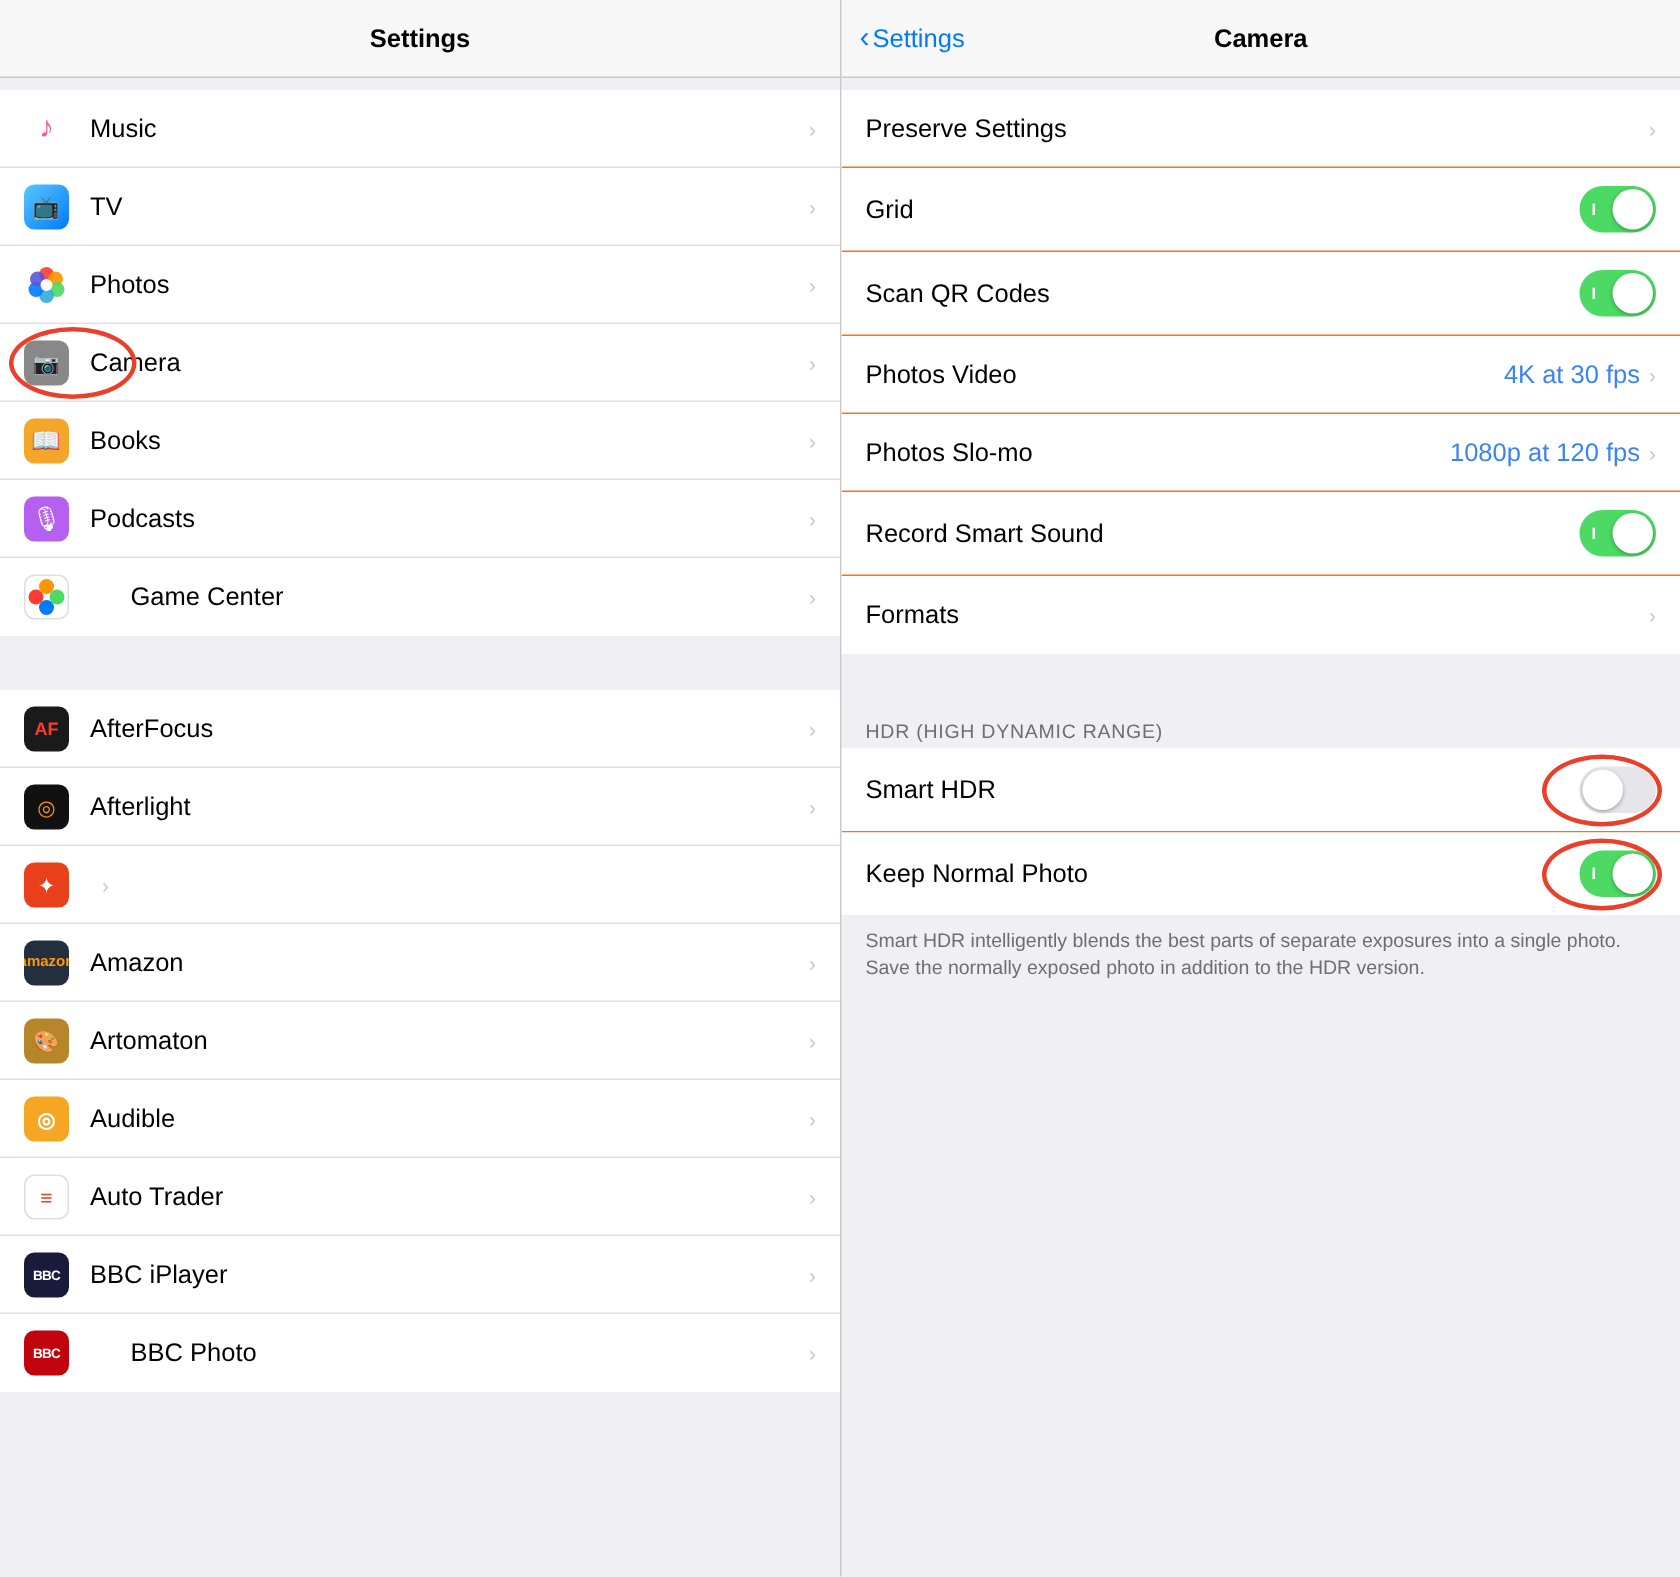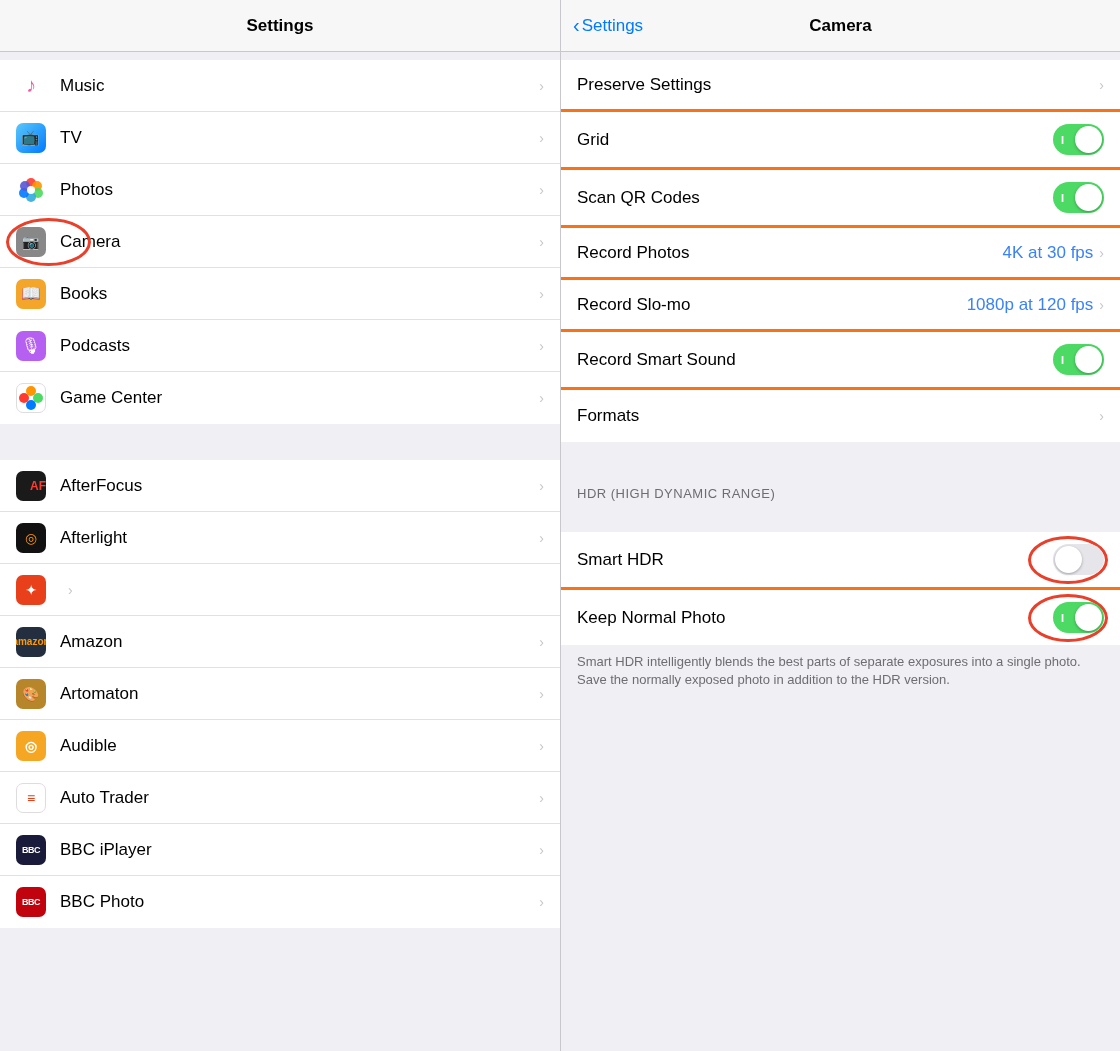--- a/index.html
+++ b/index.html
@@ -46,20 +46,21 @@
       padding: 10px 16px;
       border-bottom: 1px solid #e0e0e5;
       background: #fff;
       cursor: pointer;
       min-height: 52px;
       position: relative;
     }
 
     .settings-list .item:last-child {
       border-bottom: none;
+      gap: 27px;
     }
 
     .item-icon {
       width: 30px;
       height: 30px;
       border-radius: 7px;
       margin-right: 14px;
       flex-shrink: 0;
       display: flex;
       align-items: center;
@@ -150,21 +151,21 @@
 
     .right-section {
       background: #fff;
       margin-bottom: 0;
     }
 
     .right-item {
       display: flex;
       align-items: center;
       padding: 12px 16px;
-      border-bottom: 3px solid #f97316;
+      border-bottom: 1px solid #f97316;
       background: #fff;
       min-height: 52px;
       cursor: pointer;
     }
 
     .right-item:last-child {
       border-bottom: none;
     }
 
     .right-item-label {
@@ -250,21 +251,20 @@
       padding: 8px 16px 12px;
       font-size: 13px;
       color: #6d6d72;
       line-height: 1.4;
       background: #efeff4;
     }
 
     
     .hdr-annotation {
       position: relative;
-      margin-top: 27px;
     }
 
     .smart-hdr-circle {
       position: absolute;
       right: -4px;
       top: 50%;
       transform: translateY(-50%);
       width: 80px;
       height: 48px;
       border: 3px solid #e8402a;
@@ -376,21 +376,21 @@
       <span class="item-label">Game Center</span>
       <span class="chevron">›</span>
     </li>
   </ul>
 
   <div class="section-divider"></div>
 
   <ul class="settings-list">
 
     <li class="item">
-      <div class="item-icon" style="background:#1a1a1a;border-radius:7px;display:flex;align-items:center;justify-content:flex-end;">
+      <div class="item-icon" style="background:#1a1a1a;border-radius:7px;display:flex;align-items:center;justify-content:center;">
         <span style="color:#ff3b30;font-size:12px;font-weight:700;">AF</span>
       </div>
       <span class="item-label">AfterFocus</span>
       <span class="chevron">›</span>
     </li>
 
     <li class="item">
       <div class="item-icon" style="background:#111;border-radius:7px;display:flex;align-items:center;justify-content:center;">
         <span style="color:#ff9500;font-size:14px;">◎</span>
       </div>
@@ -484,27 +484,27 @@
 
       <div class="right-item">
         <span class="right-item-label">Scan QR Codes</span>
         <div class="toggle on">
           <span class="toggle-label">I</span>
           <div class="toggle-knob"></div>
         </div>
       </div>
 
       <div class="right-item">
-        <span class="right-item-label">Record Photos</span>
+        <span class="right-item-label">Photos Video</span>
         <span class="right-item-value">4K at 30 fps</span>
         <span class="right-item-chevron">›</span>
       </div>
 
       <div class="right-item">
-        <span class="right-item-label">Record Slo-mo</span>
+        <span class="right-item-label">Photos Slo-mo</span>
         <span class="right-item-value">1080p at 120 fps</span>
         <span class="right-item-chevron">›</span>
       </div>
 
       <div class="right-item">
         <span class="right-item-label">Record Smart Sound</span>
         <div class="toggle on">
           <span class="toggle-label">I</span>
           <div class="toggle-knob"></div>
         </div>

